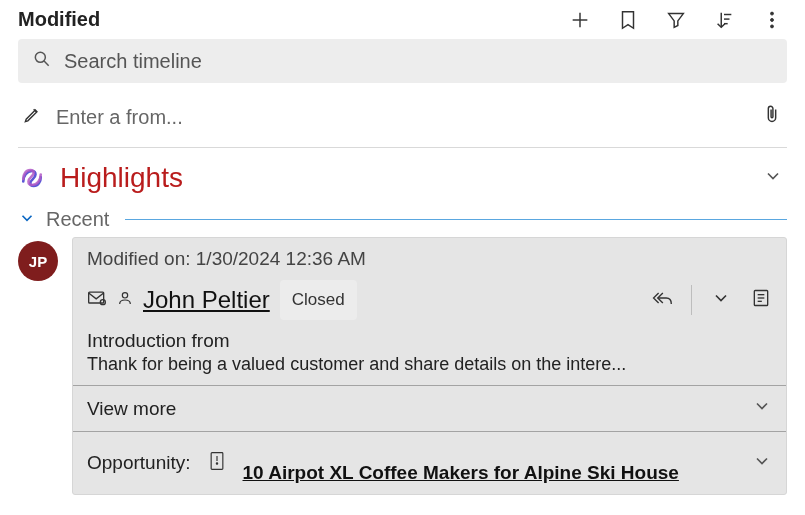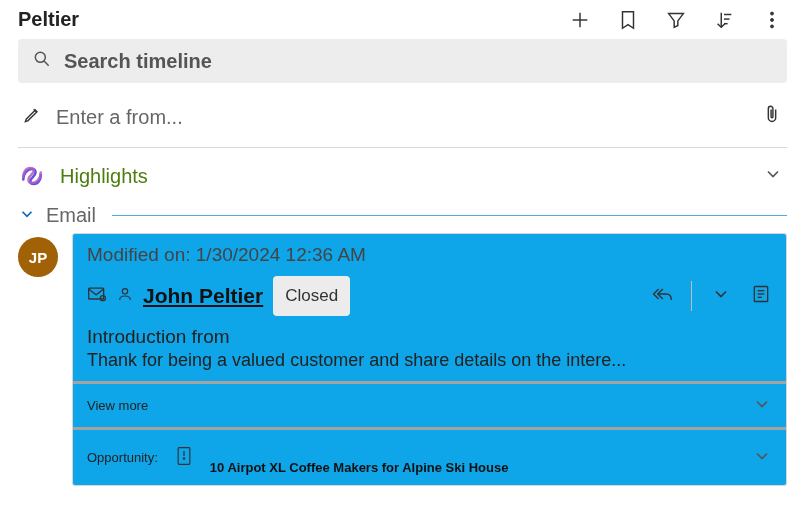--- a/index.html
+++ b/index.html
@@ -36,21 +36,20 @@
   }
   .icon-btn svg { width: 22px; height: 22px; stroke: #333; }
   .search-bar {
     background: #ededed;
     border-radius: 4px;
     display: flex;
     align-items: center;
     gap: 12px;
     padding: 10px 14px;
     margin-bottom: 14px;
-    font-weight: bold;
   }
   .search-bar svg { width: 20px; height: 20px; stroke: #555; }
   .search-placeholder {
     color: #555;
     font-size: 20px;
   }
   .note-row {
     display: flex;
     align-items: center;
     gap: 14px;
@@ -61,92 +60,92 @@
   .note-placeholder { flex:1; color:#666; font-size:20px; }
   .clip svg { width:22px; height:24px; stroke:#333; }
 
   .highlights-row {
     display:flex;
     align-items:center;
     gap:14px;
     padding: 14px 4px 14px 0;
   }
   .copilot-icon { width:28px; height:28px; }
-  .highlights-label { flex:1; font-size:20px; color:#4d7c0f; }
+  .highlights-label { flex:1; font-size:28px; color:#b91c1c; }
   .chev svg { width:20px; height:20px; stroke:#555; }
 
   .recent-row {
     display:flex;
     align-items:center;
     gap:10px;
     padding-bottom:6px;
   }
   .recent-chev svg { width:18px; height:18px; stroke:#0a66c2; }
   .recent-label { color:#666; font-size:20px; }
   .recent-line { flex:1; height:1px; background:#5aa7e0; margin-left:6px; }
 
   .activity-row { display:flex; gap:14px; align-items:flex-start; }
   .avatar {
     width:40px; height:40px; border-radius:50%;
-    background:#a16207; color:#fff;
+    background:#7f1d1d; color:#fff;
     display:flex; align-items:center; justify-content:center;
     font-size:15px; font-weight:600; flex-shrink:0;
     margin-top:4px;
   }
   .card {
     flex:1;
     border:1px solid #d6d6d6;
     border-radius:3px;
-    background:#0ea5e9;
+    background:#e5e5e5;
   }
   .card-pad { padding: 10px 14px; }
   .modified { font-size:19px; color:#444; margin-bottom:10px; }
   .email-line {
     display:flex;
     align-items:center;
     gap:10px;
     margin-bottom:10px;
   }
   .email-icon svg { width:20px; height:18px; stroke:#333; }
   .email-from-label { font-weight:700; font-size:19px; }
   .person-icon svg { width:16px; height:16px; stroke:#333; }
-  .person-link { font-size:21px; text-decoration:underline; color:#111;font-weight:bold; }
+  .person-link { font-size:24px; text-decoration:underline; color:#111; }
   .status-pill {
     background:#ececec; padding:10px 12px; border-radius:4px;
     font-size:17px; color:#333;
   }
   .email-actions {
     margin-left:auto;
     display:flex;
     align-items:center;
     gap:18px;
   }
   .vsep { width:1px; height:30px; background:#bdbdbd; }
   .email-actions svg { width:22px; height:20px; stroke:#333; }
   .body-subject { font-size:19px; color:#222; margin-bottom:2px; }
   .body-preview { font-size:18px; color:#222; white-space:nowrap; overflow:hidden; text-overflow:ellipsis; }
 
   .card-row {
     display:flex; align-items:center; justify-content:space-between;
-    padding:10px 14px; border-top:3px solid #a3a3a3;
-    font-size:13px;
+    padding:10px 14px; border-top:1px solid #a3a3a3;
+    font-size:19px;
   }
   .opp-row { gap:8px; }
   .opp-label { color:#222; }
   .opp-icon svg { width:16px; height:20px; stroke:#333; margin:0 2px; }
-  .opp-link { font-weight:600; color:#111;margin-top:20px; }
+  .opp-link { text-decoration:underline; font-weight:600; color:#111;margin-top:20px; }
   .opp-left { display:flex; align-items:center; gap:16px; min-width:0;text-align:right; }
 </style>
 </head>
 <body>
 
 <div class="container">
 
   <div class="header-row">
-    <div class="title">Peltier</div>
+    <div class="title">Modified</div>
     <div class="header-actions">
       <div class="icon-btn">
         <svg viewBox="0 0 24 24" fill="none" stroke-width="1.6">
             <line x1="12" y1="4" x2="12" y2="20"></line>
             <line x1="4" y1="12" x2="20" y2="12"></line>
           </svg>
       </div>
       <div class="icon-btn">
         <svg viewBox="0 0 24 24" fill="none" stroke-width="1.6">
             <path d="M6 3h12v18l-6-4-6 4V3z"></path>
@@ -215,21 +214,21 @@
         </svg>
     </span>
   </div>
 
   <div class="recent-row">
     <span class="recent-chev">
       <svg viewBox="0 0 24 24" fill="none" stroke-width="2.2">
           <polyline points="6 9 12 15 18 9"></polyline>
         </svg>
     </span>
-    <span class="recent-label">Email</span>
+    <span class="recent-label">Recent</span>
     <div class="recent-line"></div>
   </div>
 
   <div class="activity-row">
     <div class="avatar">JP</div>
 
     <div class="card">
       <div class="card-pad">
         <div class="modified">
           <span>Modified on:</span>

